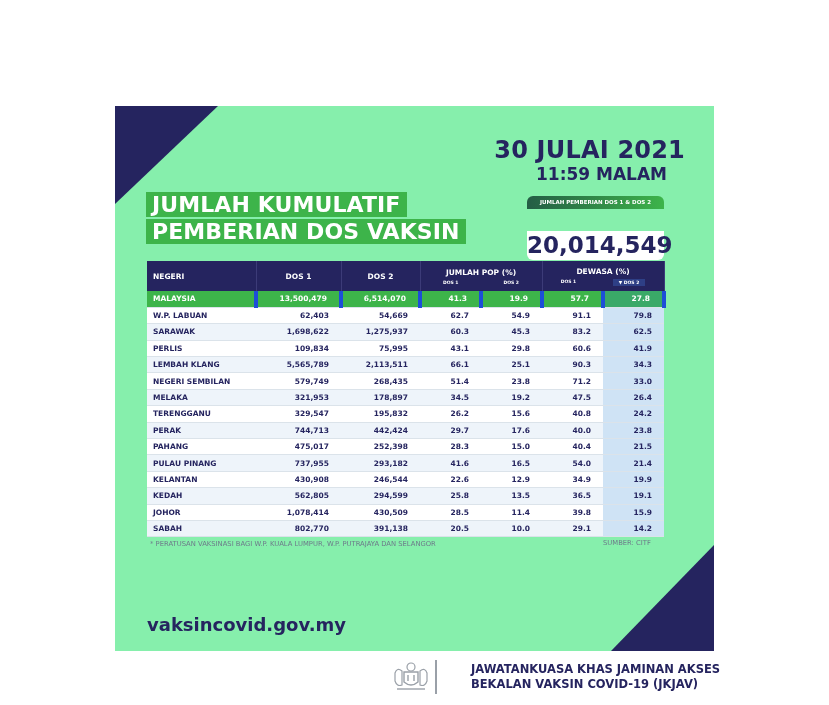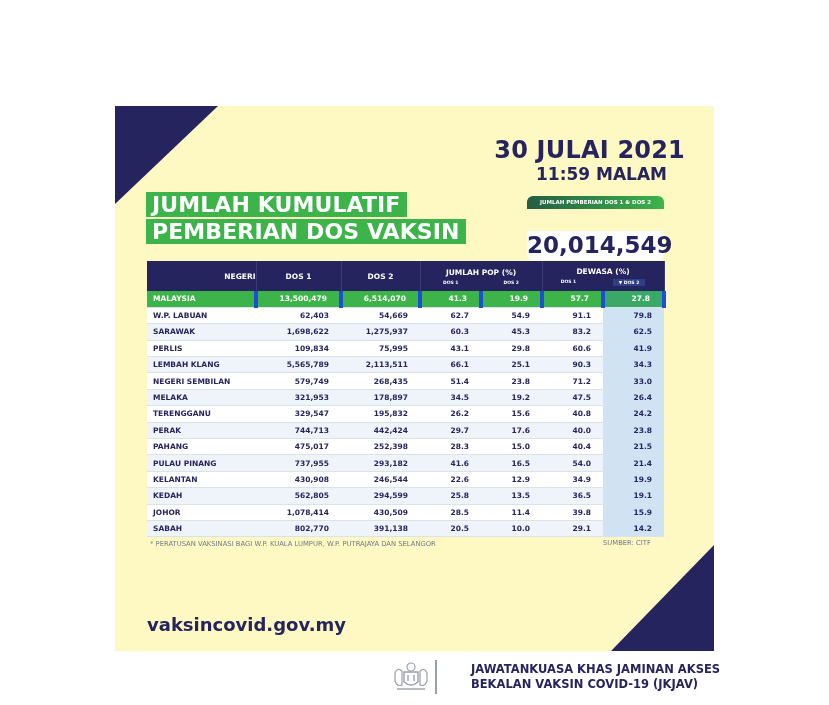--- a/index.html
+++ b/index.html
@@ -1,36 +1,36 @@
 <!DOCTYPE html>
 <html><head>
 <meta charset="utf-8">
 <style>
   * { box-sizing: border-box; margin: 0; padding: 0; }
   html, body { width: 829px; height: 705px; background: #ffffff; overflow: hidden; }
   body { position: relative; font-family: "DejaVu Sans", "Liberation Sans", sans-serif; color: #24235f; }
 
-  .card { position: absolute; left: 115px; top: 106px; width: 599px; height: 545px; background: #fef9c3; overflow: hidden; }
+  .card { position: absolute; left: 115px; top: 106px; width: 599px; height: 545px; background: #86efac; overflow: hidden; }
   .tri-tl { position: absolute; left: 0; top: 0; width: 0; height: 0; border-top: 98px solid #25245f; border-right: 103px solid transparent; }
   .tri-br { position: absolute; right: 0; bottom: 0; width: 0; height: 0; border-bottom: 106px solid #25245f; border-left: 103px solid transparent; }
 
   .date { position: absolute; right: 29px; top: 30px; text-align: right; font-weight: bold; color: #25245f; }
   .date .d1 { font-size: 24px; line-height: 28px; letter-spacing: 0.2px; }
   .date .d2 { font-size: 17px; line-height: 20px; margin-right: 18px; }
 
   .title { position: absolute; left: 31px; top: 86px; }
   .title .line { display: inline-block; background: #3db44a; color: #fff; font-weight: bold; font-size: 22px; line-height: 25px; padding: 0 6px; margin-bottom: 2px; letter-spacing: 0.1px; }
 
   .total { position: absolute; left: 412px; top: 90px; width: 137px; }
   .total .lbl { background: linear-gradient(90deg, #245d45, #3db44a); color: #fff; font-size: 5.5px; font-weight: bold; text-align: center; height: 13px; line-height: 13px; border-radius: 6px 6px 0 0; }
   .total .val { background: #fff; color: #25245f; font-size: 23px; font-weight: bold; text-align: center; height: 29px; line-height: 29px; border-radius: 0 0 6px 6px; margin-top: 22px; }
 
   .tbl { position: absolute; left: 32px; top: 155px; width: 517px; border-collapse: collapse; table-layout: fixed; }
   .tbl th { background: #25245f; color: #fff; font-size: 7.5px; font-weight: bold; height: 30px; border-right: 1px solid #3c3b78; }
-  .tbl th.neg { text-align: right; padding-left: 14px; }
+  .tbl th.neg { text-align: left; padding-left: 6px; }
   .tbl th .sub { display: flex; justify-content: space-around; font-size: 4.5px; margin-top: 3px; }
   .tbl th .sub span.sel { background: #2e3f86; padding: 1px 6px; }
   .tbl td { font-size: 7.5px; font-weight: bold; height: 16.4px; text-align: right; padding-right: 12px; color: #25245f; border-bottom: 1px solid #dbe3ea; }
   .tbl td.neg { text-align: left; padding-left: 6px; }
   .tbl tr.row:nth-child(odd) td { background: #ffffff; }
   .tbl tr.row:nth-child(even) td { background: #eef4fa; }
   .tbl tr.row td.hl { background: #cfe3f5 !important; }
   .tbl tr.nat td { background: #3db44a; color: #fff; border-right: 4px solid #1d4ed8; }
   .tbl tr.nat td.hl { background: #3aa968 !important; }
 

